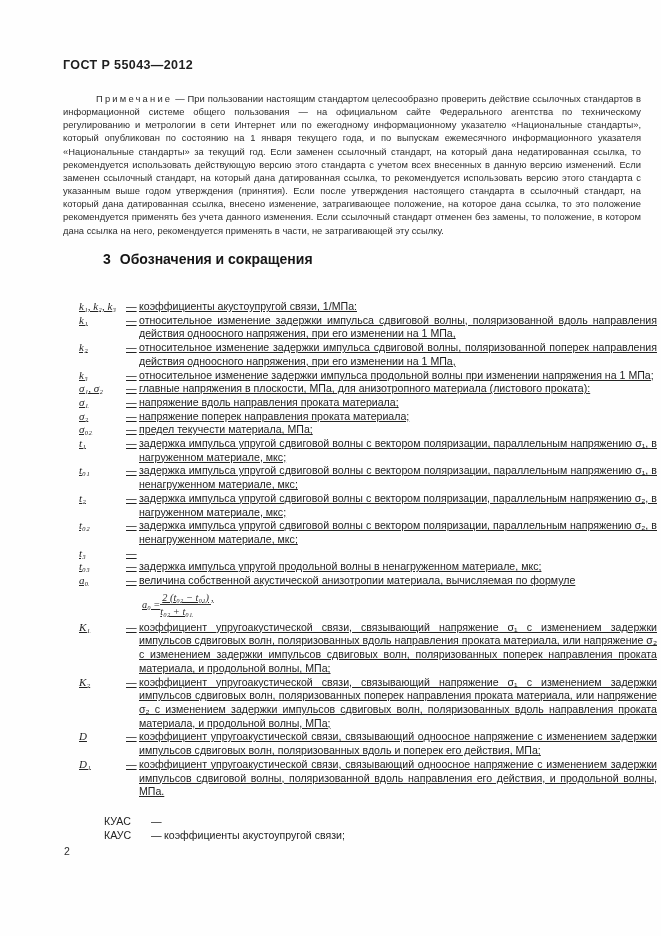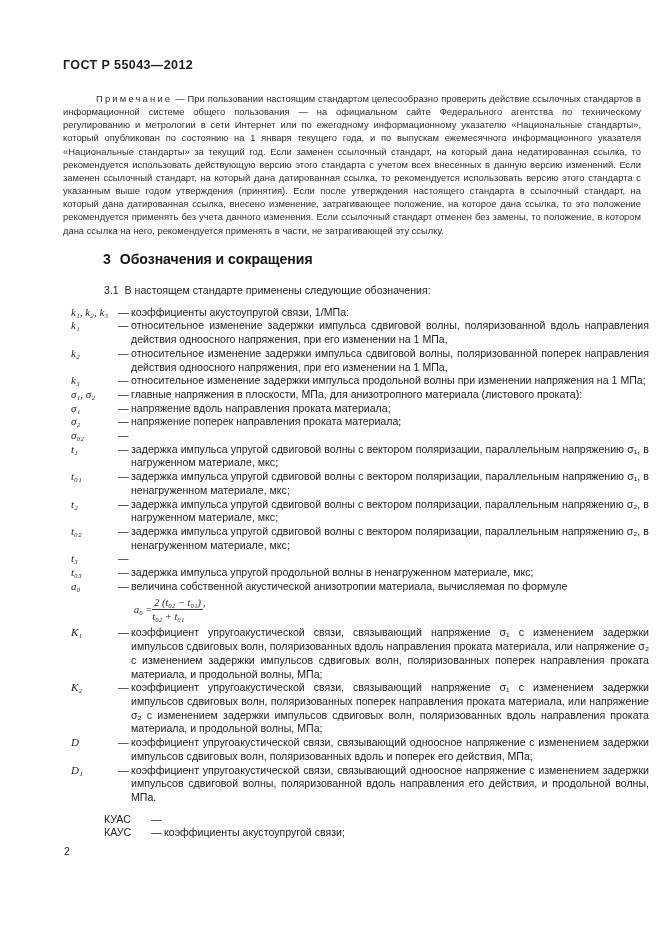--- a/index.html
+++ b/index.html
@@ -27,21 +27,21 @@
     position:absolute; left:103px; top:251px; margin:0;
     font-size:14px; font-weight:700; color:#151515; display:flex; gap:9px;
   }
 
   .content {
     position:absolute; left:63px; top:284px; width:578px;
     font-size:10.6px; line-height:13.7px; color:#232323;
   }
   .clause { margin:0; padding-left:41px; white-space:pre-wrap; }
 
-  .def-list { margin:8px; }
+  .def-list { margin:16px;text-decoration:underline; }
   .def-row { display:grid; grid-template-columns:47px 13px 518px; }
   .def-symbol {
     font-family:"Liberation Serif","DejaVu Serif",serif;
     font-style:italic; font-size:11px; white-space:nowrap;
   }
   .def-dash { }
   .def-text { text-align:justify; }
 
   .formula {
     margin:4px 0 4px 3px; display:flex; align-items:center; 
@@ -68,21 +68,20 @@
 
   <p class="note"><span class="note-label">Примечание</span> <span>— При пользовании настоящим стандартом целесообразно проверить действие ссылочных стандартов в информационной системе общего пользования — на официальном сайте Федерального агентства по техническому регулированию и метрологии в сети Интернет или по ежегодному информационному указателю «Национальные стандарты», который опубликован по состоянию на 1 января текущего года, и по выпускам ежемесячного информационного указателя «Национальные стандарты» за текущий год. Если заменен ссылочный стандарт, на который дана недатированная ссылка, то рекомендуется использовать действующую версию этого стандарта с учетом всех внесенных в данную версию изменений. Если заменен ссылочный стандарт, на который дана датированная ссылка, то рекомендуется использовать версию этого стандарта с указанным выше годом утверждения (принятия). Если после утверждения настоящего стандарта в ссылочный стандарт, на который дана датированная ссылка, внесено изменение, затрагивающее положение, на которое дана ссылка, то это положение рекомендуется применять без учета данного изменения. Если ссылочный стандарт отменен без замены, то положение, в котором дана ссылка на него, рекомендуется применять в части, не затрагивающей эту ссылку.</span></p>
 
   <h2 class="section-heading">
       <span>3</span>
       <span>Обозначения и сокращения</span>
     </h2>
 
   <div class="content">
 
-    <p class="clause">3.1  В настоящем стандарте применены следующие обозначения:</p>
 
     <div class="def-list">
 
       <div class="def-row">
         <span class="def-symbol">k₁, k₂, k₃</span>
         <span class="def-dash">—</span>
         <span class="def-text">коэффициенты акустоупругой связи, 1/МПа:</span>
       </div>
 
       <div class="def-row">
@@ -117,20 +116,21 @@
 
       <div class="def-row">
         <span class="def-symbol">σ₂</span>
         <span class="def-dash">—</span>
         <span class="def-text">напряжение поперек направления проката материала;</span>
       </div>
 
       <div class="def-row">
         <span class="def-symbol">σ₀₂</span>
         <span class="def-dash">—</span>
+        <span class="def-text">предел текучести материала, МПа;</span>
       </div>
 
       <div class="def-row">
         <span class="def-symbol">t₁</span>
         <span class="def-dash">—</span>
         <span class="def-text">задержка импульса упругой сдвиговой волны с вектором поляризации, параллельным напряжению σ₁, в нагруженном материале, мкс;</span>
       </div>
 
       <div class="def-row">
         <span class="def-symbol">t₀₁</span>

